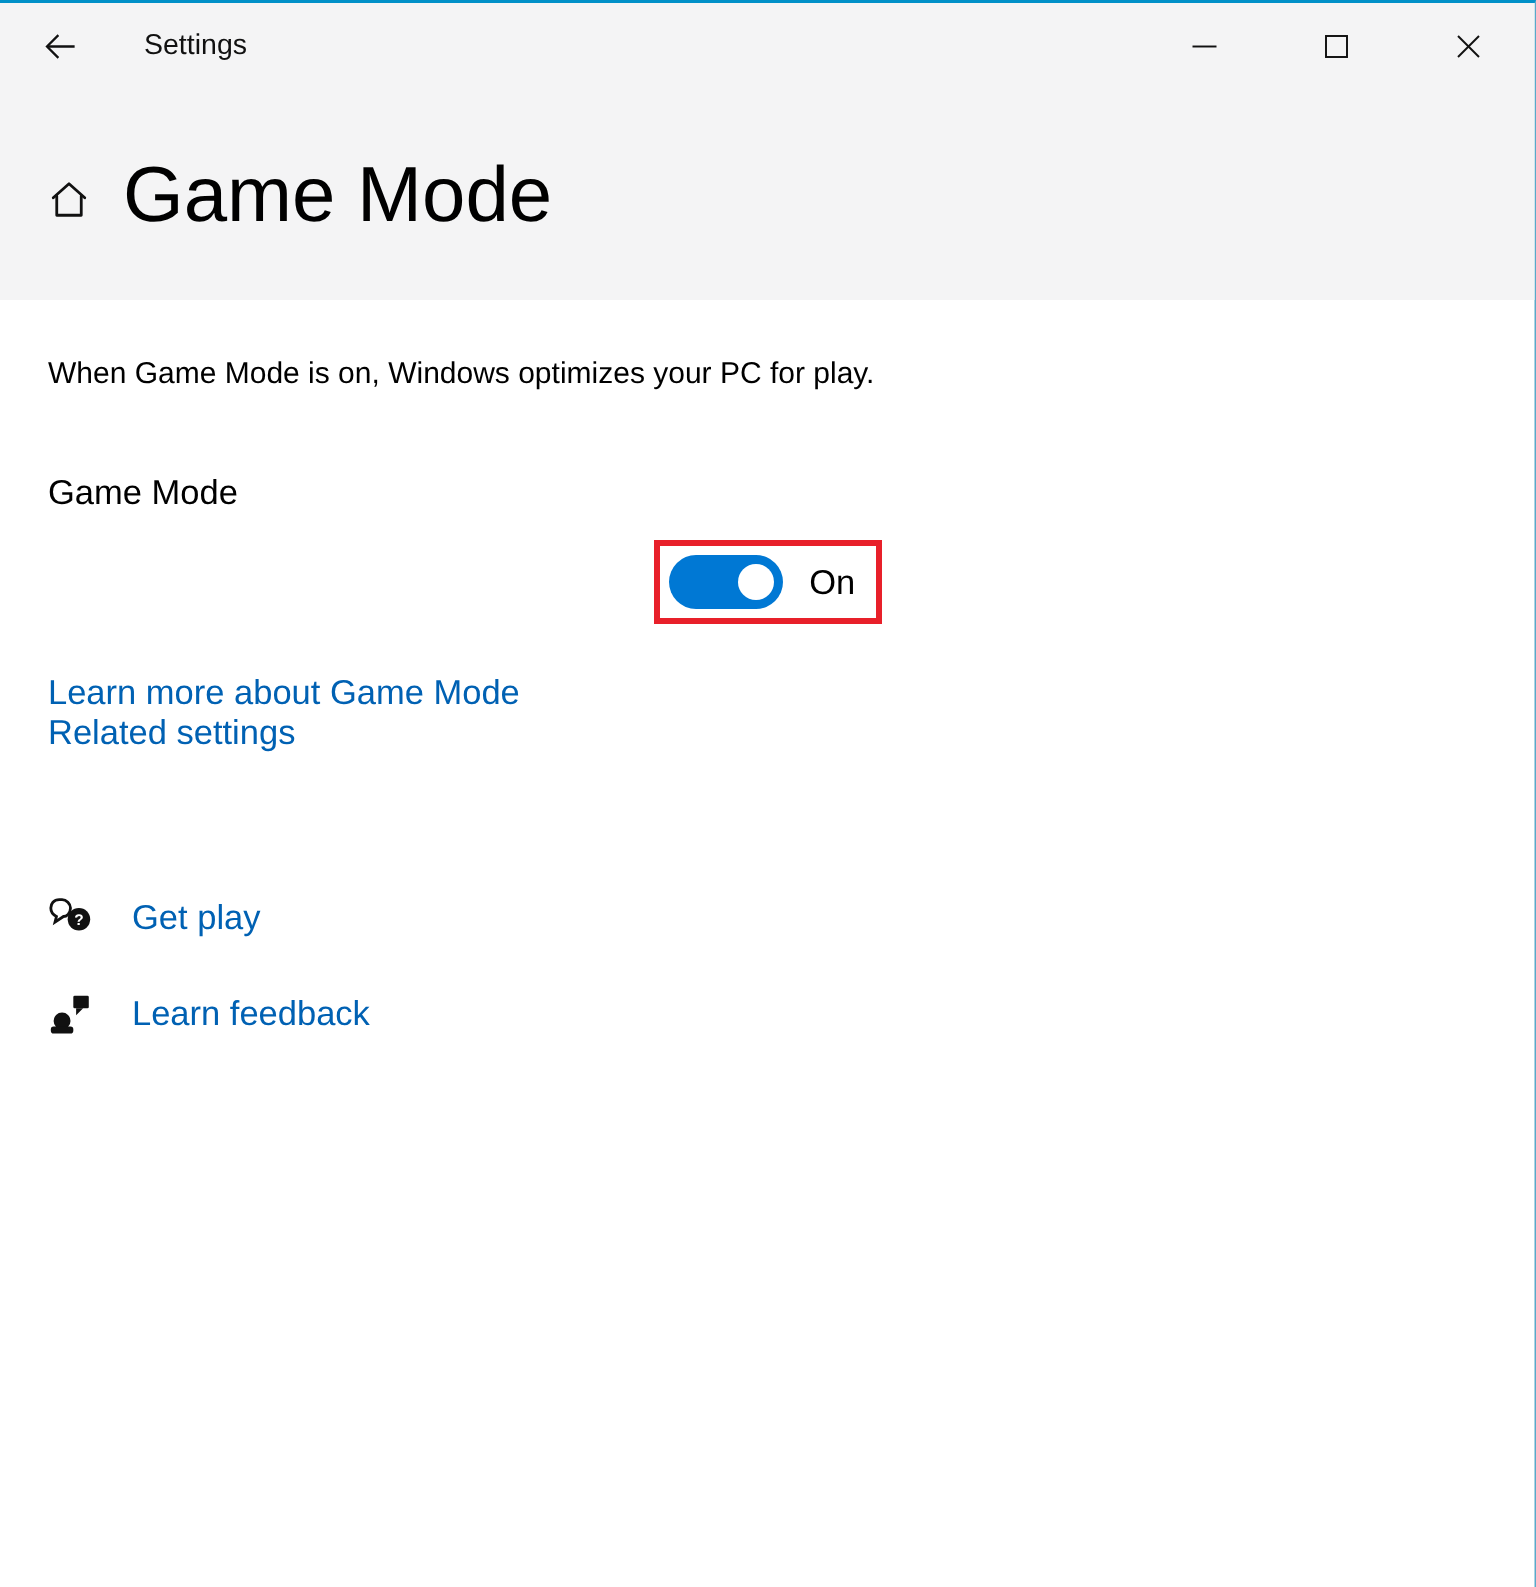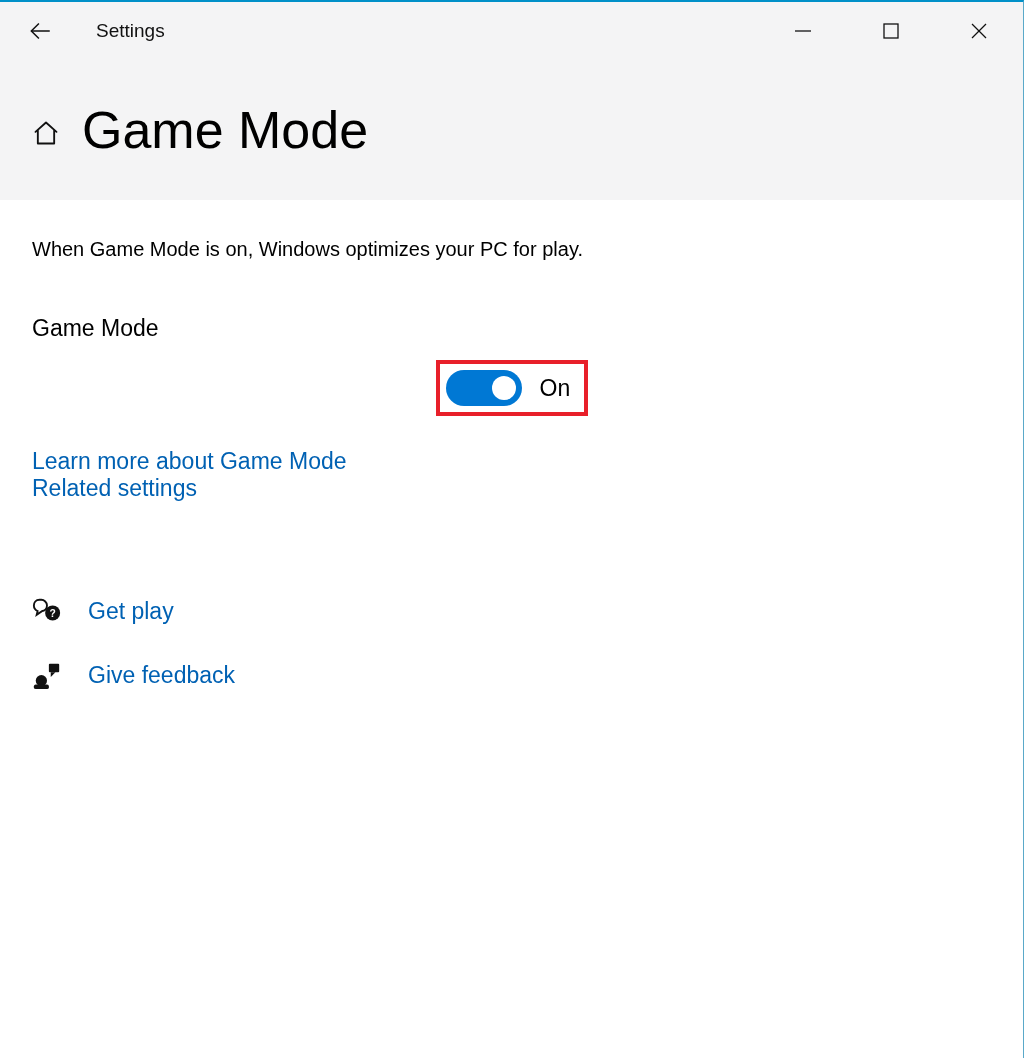--- a/index.html
+++ b/index.html
@@ -198,18 +198,18 @@
 
     <div class="help-row">
       <span class="help-icon">
         <svg width="30" height="30" viewBox="0 0 32 32" fill="#111">
           <circle cx="10" cy="22" r="6"></circle>
           <rect x="2" y="26" width="16" height="5" rx="2"></rect>
           <rect x="18" y="4" width="11" height="9" rx="1"></rect>
           <polygon points="20,13 20,18 25,13"></polygon>
         </svg>
       </span>
-      <span class="link">Give feedback</span>
+      <span class="link">Learn feedback</span>
     </div>
 
   </div>
 
 </div>
 
 </body></html>

